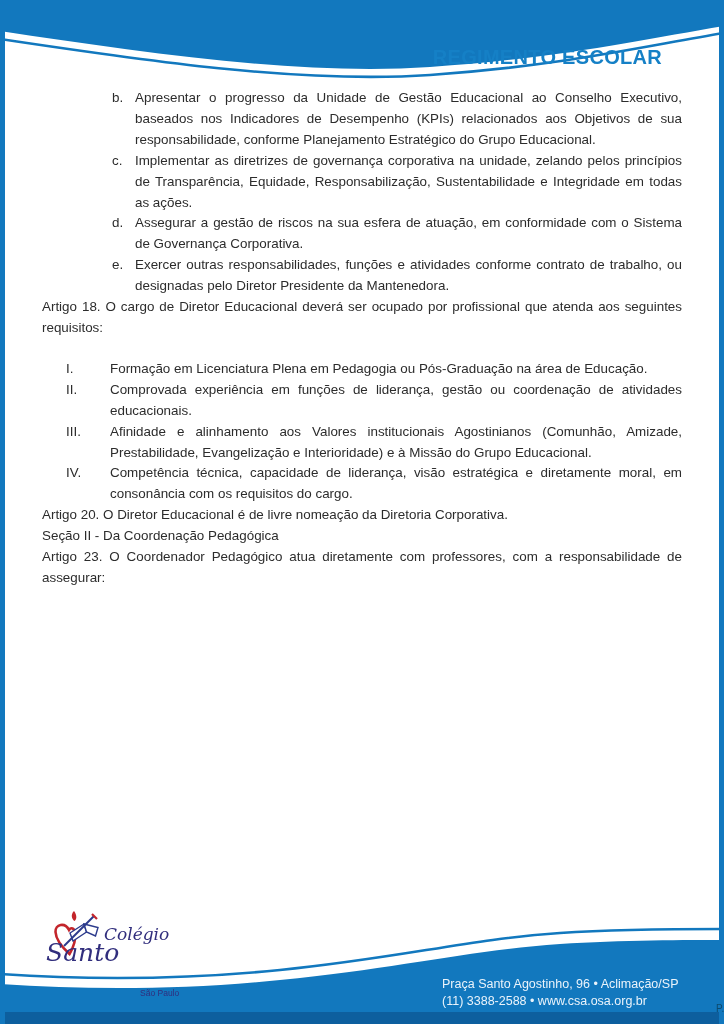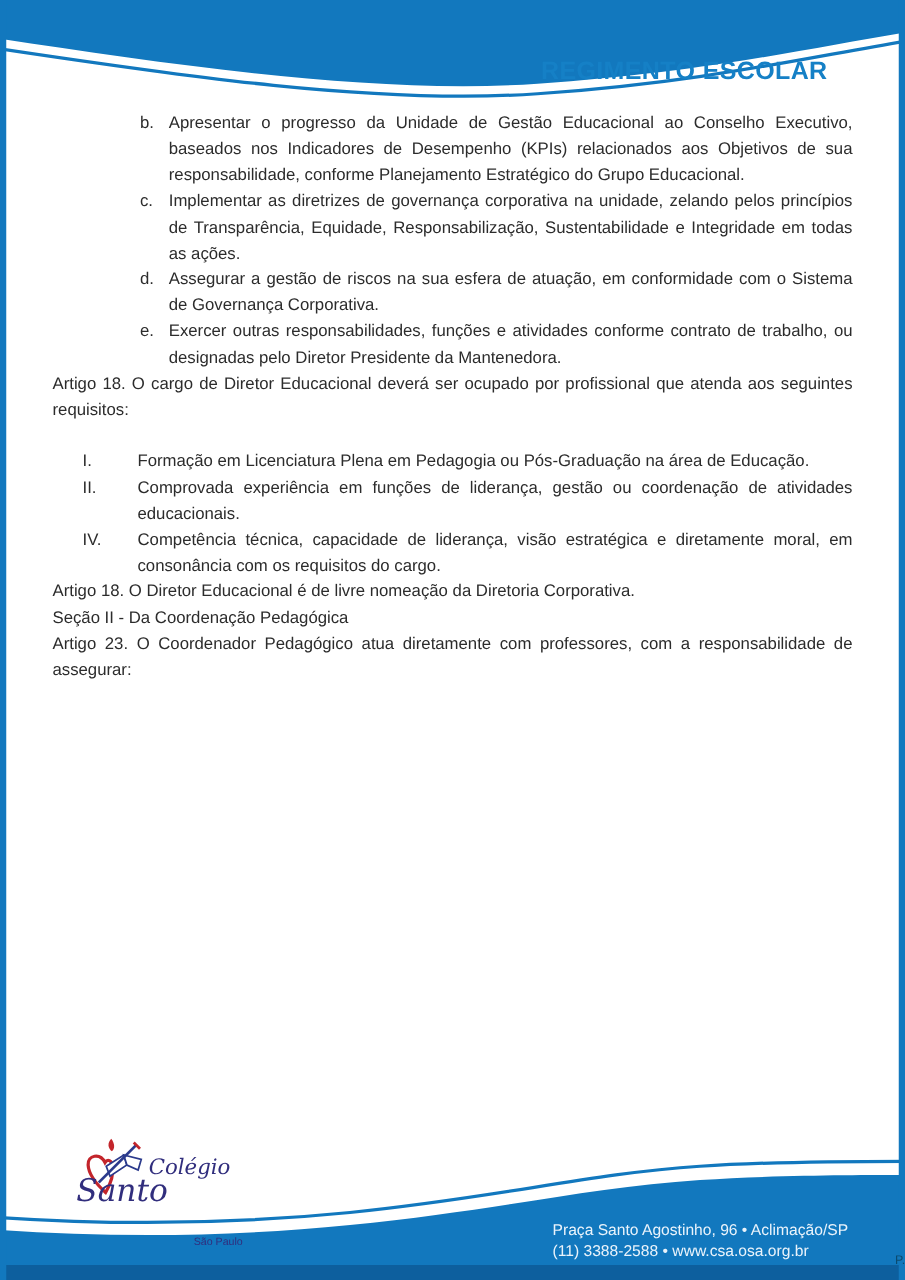--- a/index.html
+++ b/index.html
@@ -45,21 +45,21 @@
   .footer-address {
     position:absolute; left:442px; top:976px; z-index:3;
     color:#EAF3FB; font-size:12.5px; line-height:17px; text-align:left;
   }
   .footer-page {
     position:absolute; left:716px; top:1003px; z-index:6;
     color:#0c4a6e; font-size:10px;
   }
 
   
-  .logo { position:absolute; left:55px; top:908px; width:180px; height:95px; z-index:4; }
+  .logo { position:absolute; left:40px; top:908px; width:180px; height:95px; z-index:4; }
   .logo .script { position:absolute; color:#312E7D; font-family:"DejaVu Serif", serif; font-style:italic; white-space:nowrap; }
   .logo .l-colegio   { left:64px; top:16px; font-size:17px; }
   .logo .l-santo     { left:6px;  top:30px; font-size:25px; }
   .logo .l-agostinho { left:52px; top:44px; font-size:25px; }
   .logo .l-saopaulo  { left:100px; top:80px; font-size:8.5px; font-family:"Liberation Sans",sans-serif; font-style:normal; }
   .logo-emblem { position:absolute; left:12px; top:2px; }
 </style>
 </head>
 <body>
 
@@ -100,26 +100,30 @@
     <div class="mt-romans">
       <div class="item roman-item">
         <span class="marker">I.</span>
         <span class="text">Formação em Licenciatura Plena em Pedagogia ou Pós-Graduação na área de Educação.</span>
       </div>
       <div class="item roman-item">
         <span class="marker">II.</span>
         <span class="text">Comprovada experiência em funções de liderança, gestão ou coordenação de atividades educacionais.</span>
       </div>
       <div class="item roman-item">
+        <span class="marker">III.</span>
+        <span class="text">Afinidade e alinhamento aos Valores institucionais Agostinianos (Comunhão, Amizade, Prestabilidade, Evangelização e Interioridade) e à Missão do Grupo Educacional.</span>
+      </div>
+      <div class="item roman-item">
         <span class="marker">IV.</span>
         <span class="text">Competência técnica, capacidade de liderança, visão estratégica e diretamente moral, em consonância com os requisitos do cargo.</span>
       </div>
     </div>
 
-    <p class="mt-art19">Artigo 18. O Diretor Educacional é de livre nomeação da Diretoria Corporativa.</p>
+    <p class="mt-art19">Artigo 20. O Diretor Educacional é de livre nomeação da Diretoria Corporativa.</p>
     <p class="mt-secao">Seção II - Da Coordenação Pedagógica</p>
     <p class="mt-art23">Artigo 23. O Coordenador Pedagógico atua diretamente com professores, com a responsabilidade de assegurar:</p>
   </div>
 
   <div class="logo">
     <svg class="logo-emblem" width="54" height="58" viewBox="0 0 54 58">
       <path d="M22,1 C25,5 25,9 22.5,11 C19.5,9 18.5,4.5 22,1" fill="#C3252B"></path>
       <path d="M17,20 C13,12 3,14 3.5,22 C4,31 12,39 17.5,44 C21,38 24,30 23,23 C22.5,18 19,17 17,20 Z" fill="none" stroke="#C3252B" stroke-width="2.6"></path>
       <path d="M18,23 L32,14 L34.5,22 L21,31 Z" fill="#ffffff" stroke="#2B3A8C" stroke-width="1.4"></path>
       <path d="M32,14 L46,17.5 L43.5,26 L34.5,22 Z" fill="#ffffff" stroke="#2B3A8C" stroke-width="1.4"></path>

